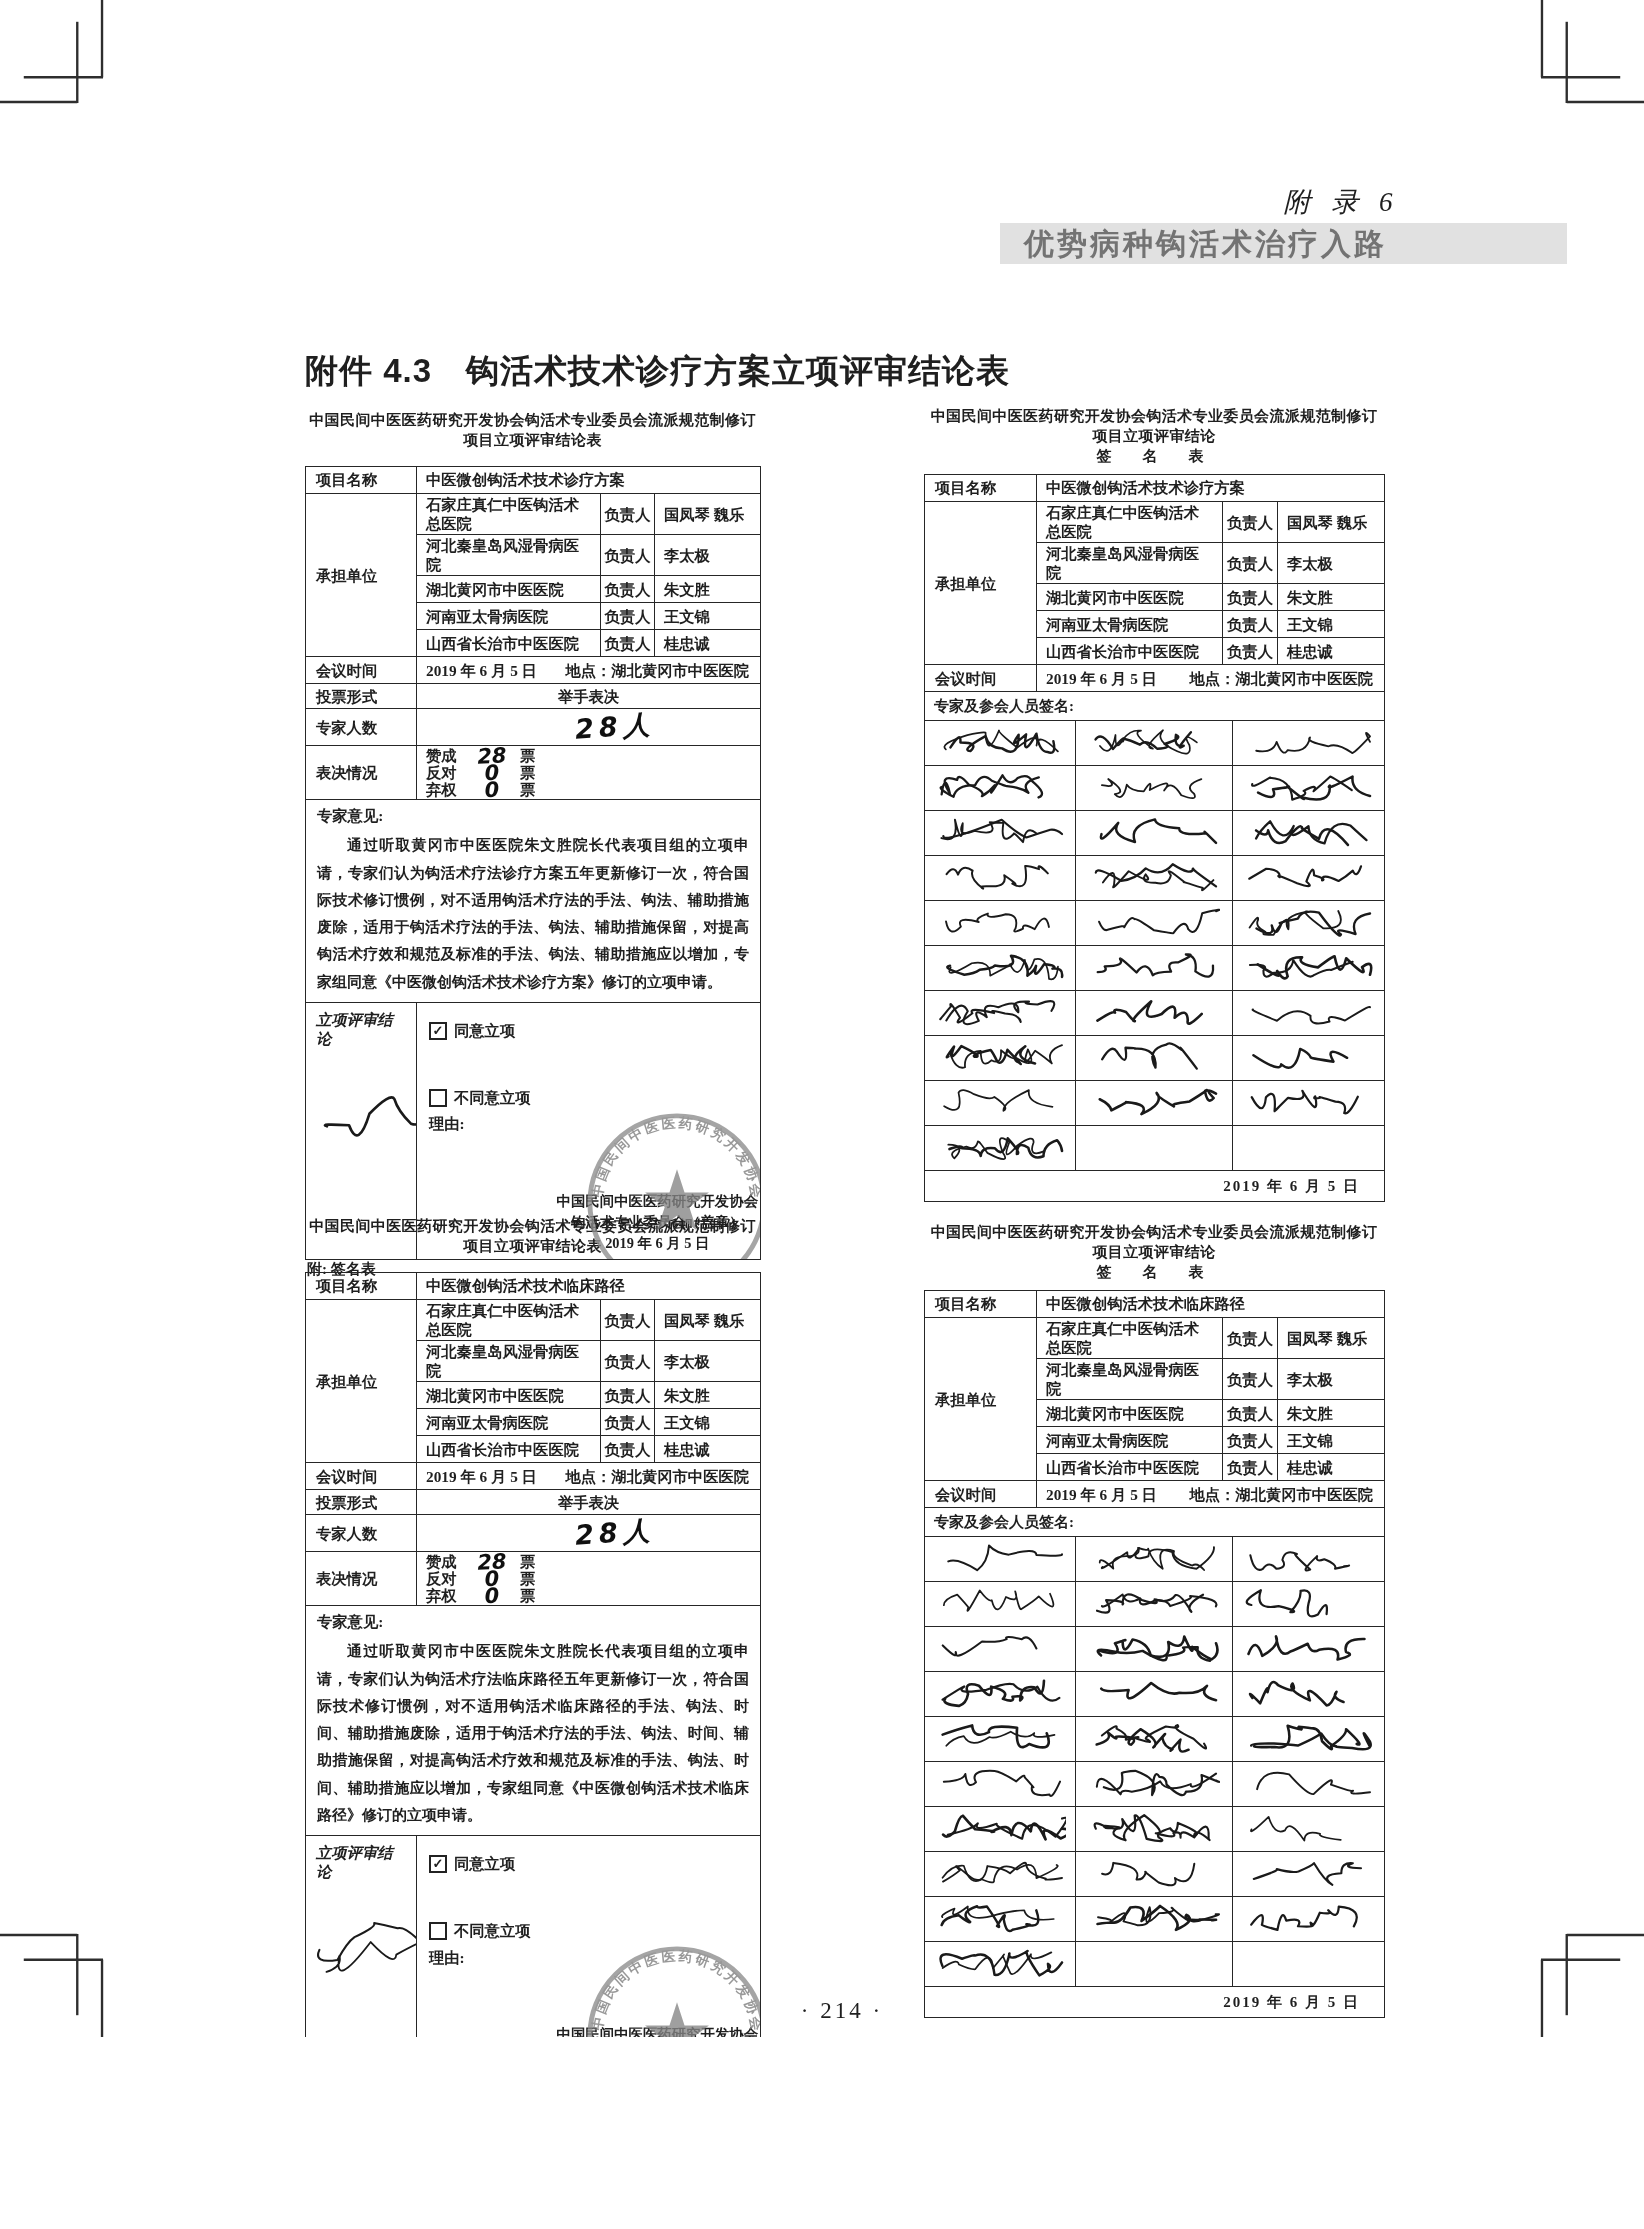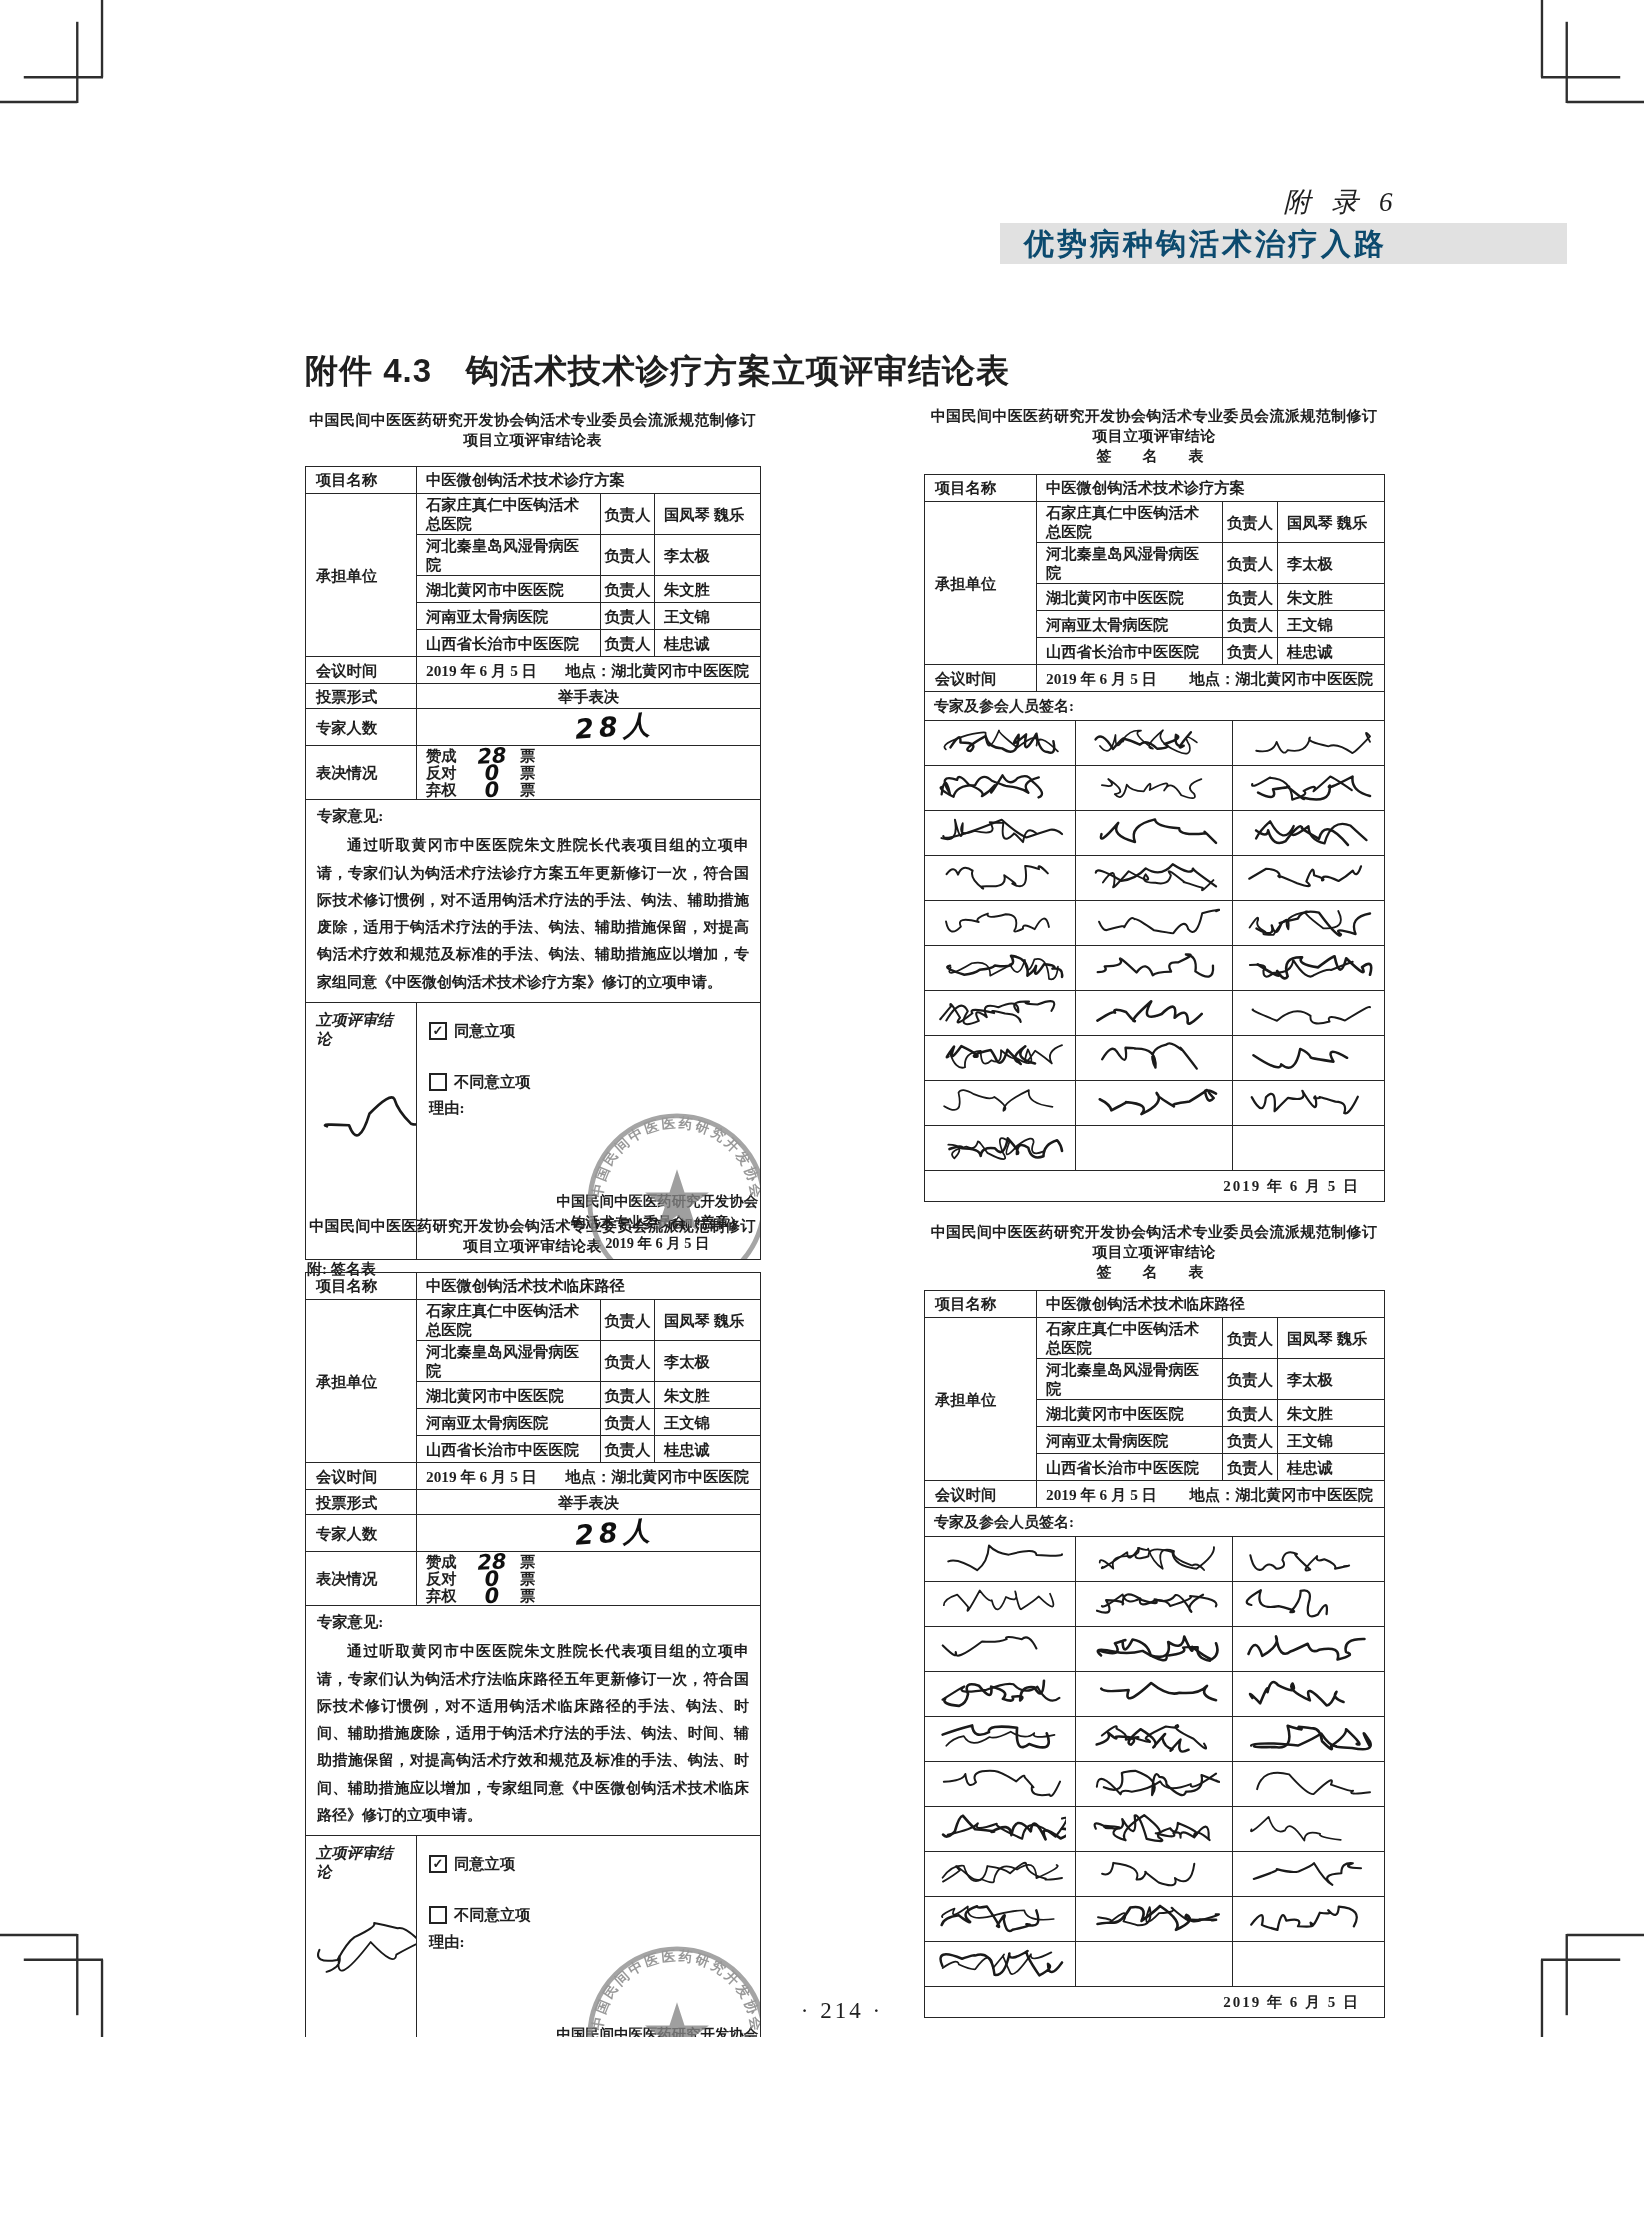--- a/index.html
+++ b/index.html
@@ -12,21 +12,21 @@
   .corner line{stroke:#2e2e2e;stroke-width:2.4;}
   .c-tl{left:0;top:0;}
   .c-tr{right:0;top:0;transform:scaleX(-1);}
   .c-bl{left:0;bottom:0;transform:scaleY(-1);}
   .c-br{right:0;bottom:0;transform:scale(-1,-1);}
 
   .hdr-num{position:absolute;left:1272px;top:184px;width:139px;text-align:center;
            font-size:27px;font-style:italic;letter-spacing:7px;font-weight:500;}
   .banner{position:absolute;left:1000px;top:223px;width:567px;height:41px;box-sizing:border-box;
           background:#e1e1e1;font-family:"Liberation Sans",sans-serif;font-weight:bold;
-          font-size:30px;line-height:41px;padding-left:24px;letter-spacing:3px;color:#0c4a6e;}
+          font-size:30px;line-height:41px;padding-left:24px;letter-spacing:3px;color:#737373;}
   .main-title{position:absolute;left:289px;top:333px;margin:16px;font-family:"Liberation Sans",sans-serif;
           font-size:33px;font-weight:bold;letter-spacing:1px;}
 
   .blk{position:absolute;}
   #blk-tl{left:305px;top:410px;width:455px;}
   #blk-tr{left:924px;top:406px;width:460px;}
   #blk-bl{left:305px;top:1216px;width:455px;}
   #blk-br{left:924px;top:1222px;width:460px;}
 
   .tbl-title{text-align:center;font-weight:bold;font-size:15px;letter-spacing:0.4px;line-height:20px;}
@@ -51,21 +51,21 @@
   .hand-count{font-size:27px;display:inline-block;margin-left:149px;transform:rotate(-4deg);letter-spacing:5px;}
   .vote-num{font-size:21px;display:inline-block;width:44px;text-align:center;transform:rotate(-3deg);}
 
   td.opinion-cell{height:178px;vertical-align:top;padding:6px 11px;}
   .opinion-cell p{margin:7px 0 0;text-indent:2em;line-height:1.82;text-align:justify;font-size:15px;}
 
   td.concl-lab{vertical-align:top;padding-top:7px;font-style:italic;}
   td.concl-cell{height:236px;vertical-align:top;position:relative;padding:10px 12px;}
   .chk{display:flex;align-items:center;gap:7px;}
   .chk1{margin-top:8px;}
-  .chk2{margin-top:32px;}
+  .chk2{margin-top:48px;}
   .box{display:inline-block;width:14px;height:14px;border:2px solid #222;line-height:13px;
        text-align:center;font-size:13px;font-weight:bold;flex:0 0 auto;}
   .reason{margin-top:7px;}
   .concl-sig{display:block;margin:26px 0 0 -4px;}
 
   .stamp-lines{position:absolute;right:2px;bottom:5px;text-align:center;font-size:14.4px;
                line-height:21px;font-weight:600;z-index:1;}
   svg.stamp{position:absolute;right:-16px;bottom:-46px;z-index:2;opacity:0.78;}
 
   td.signers-label{height:26px;font-size:15px;}

